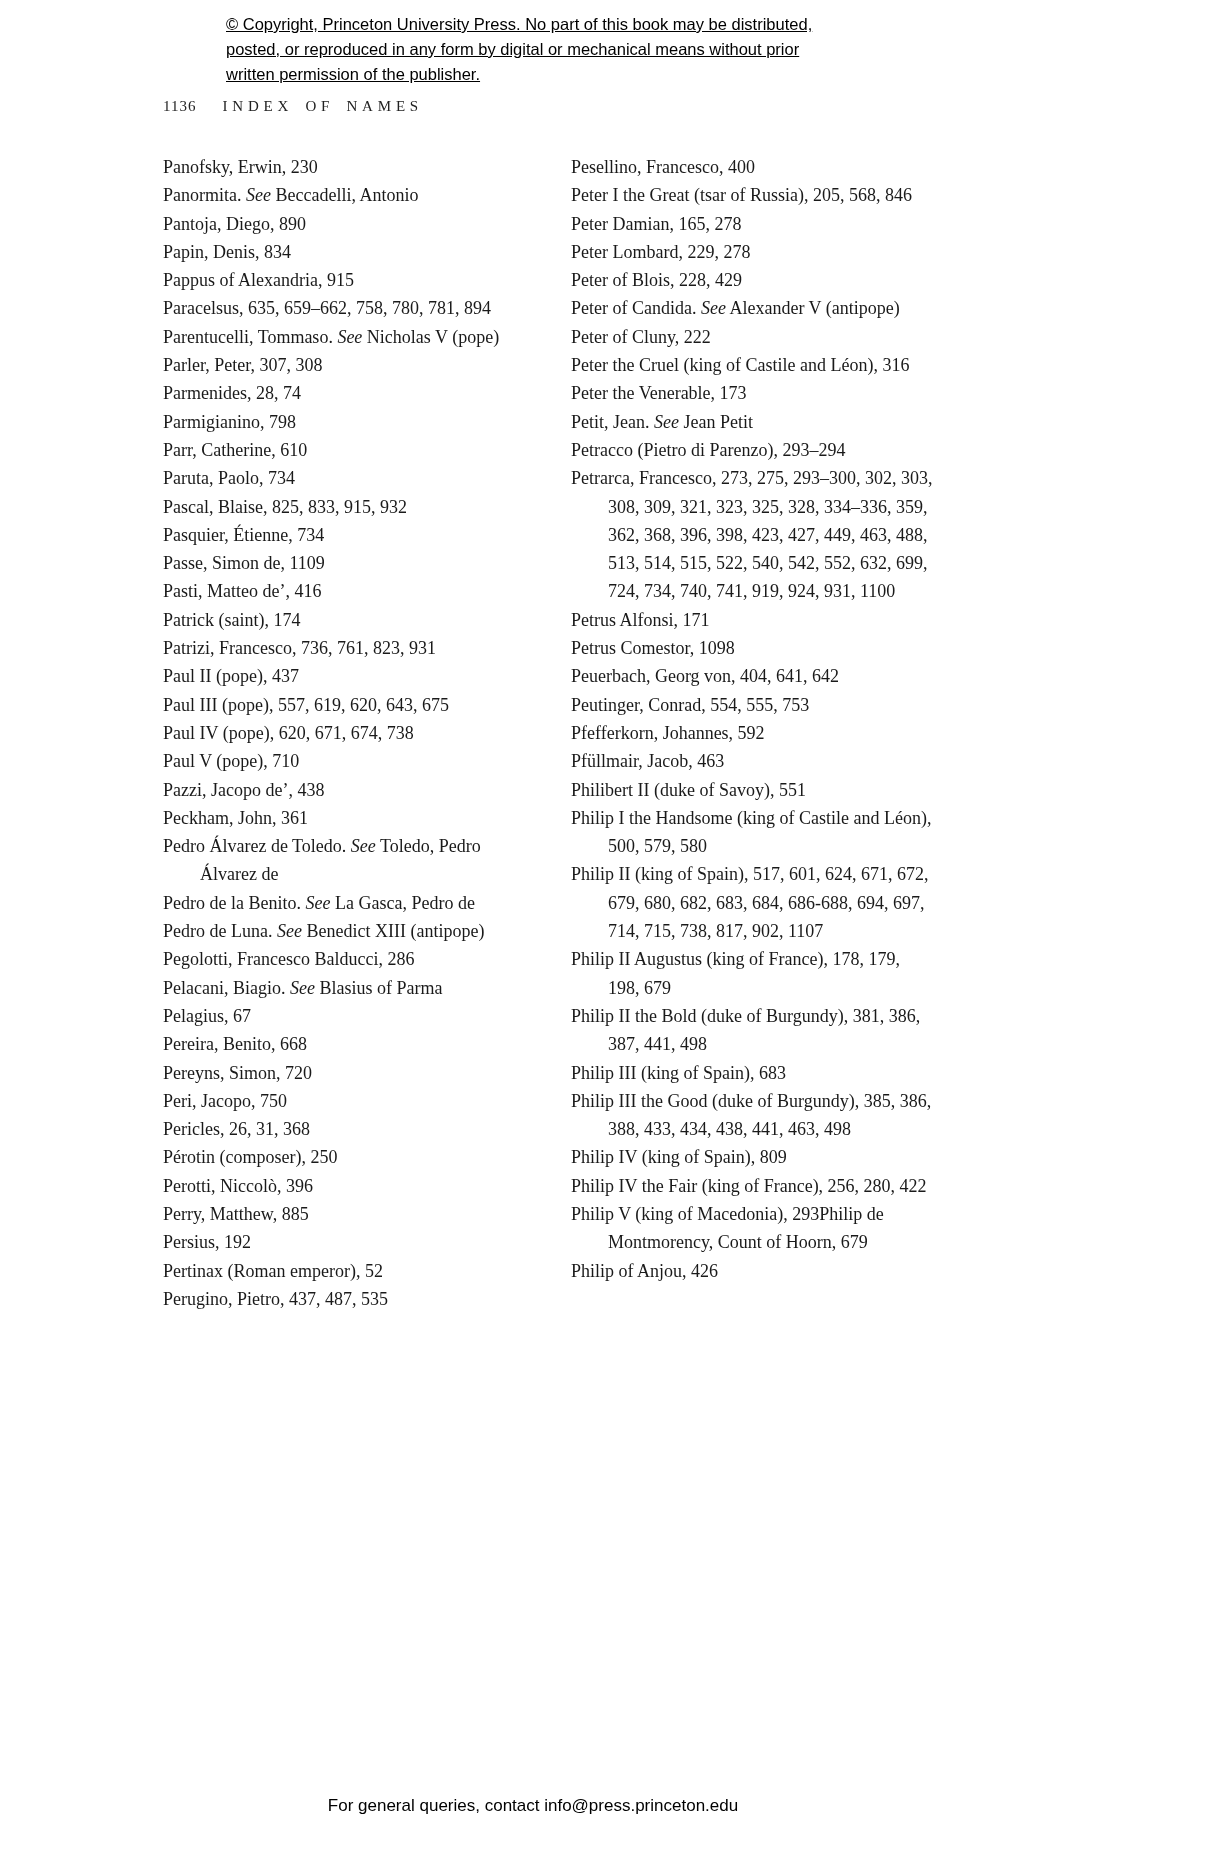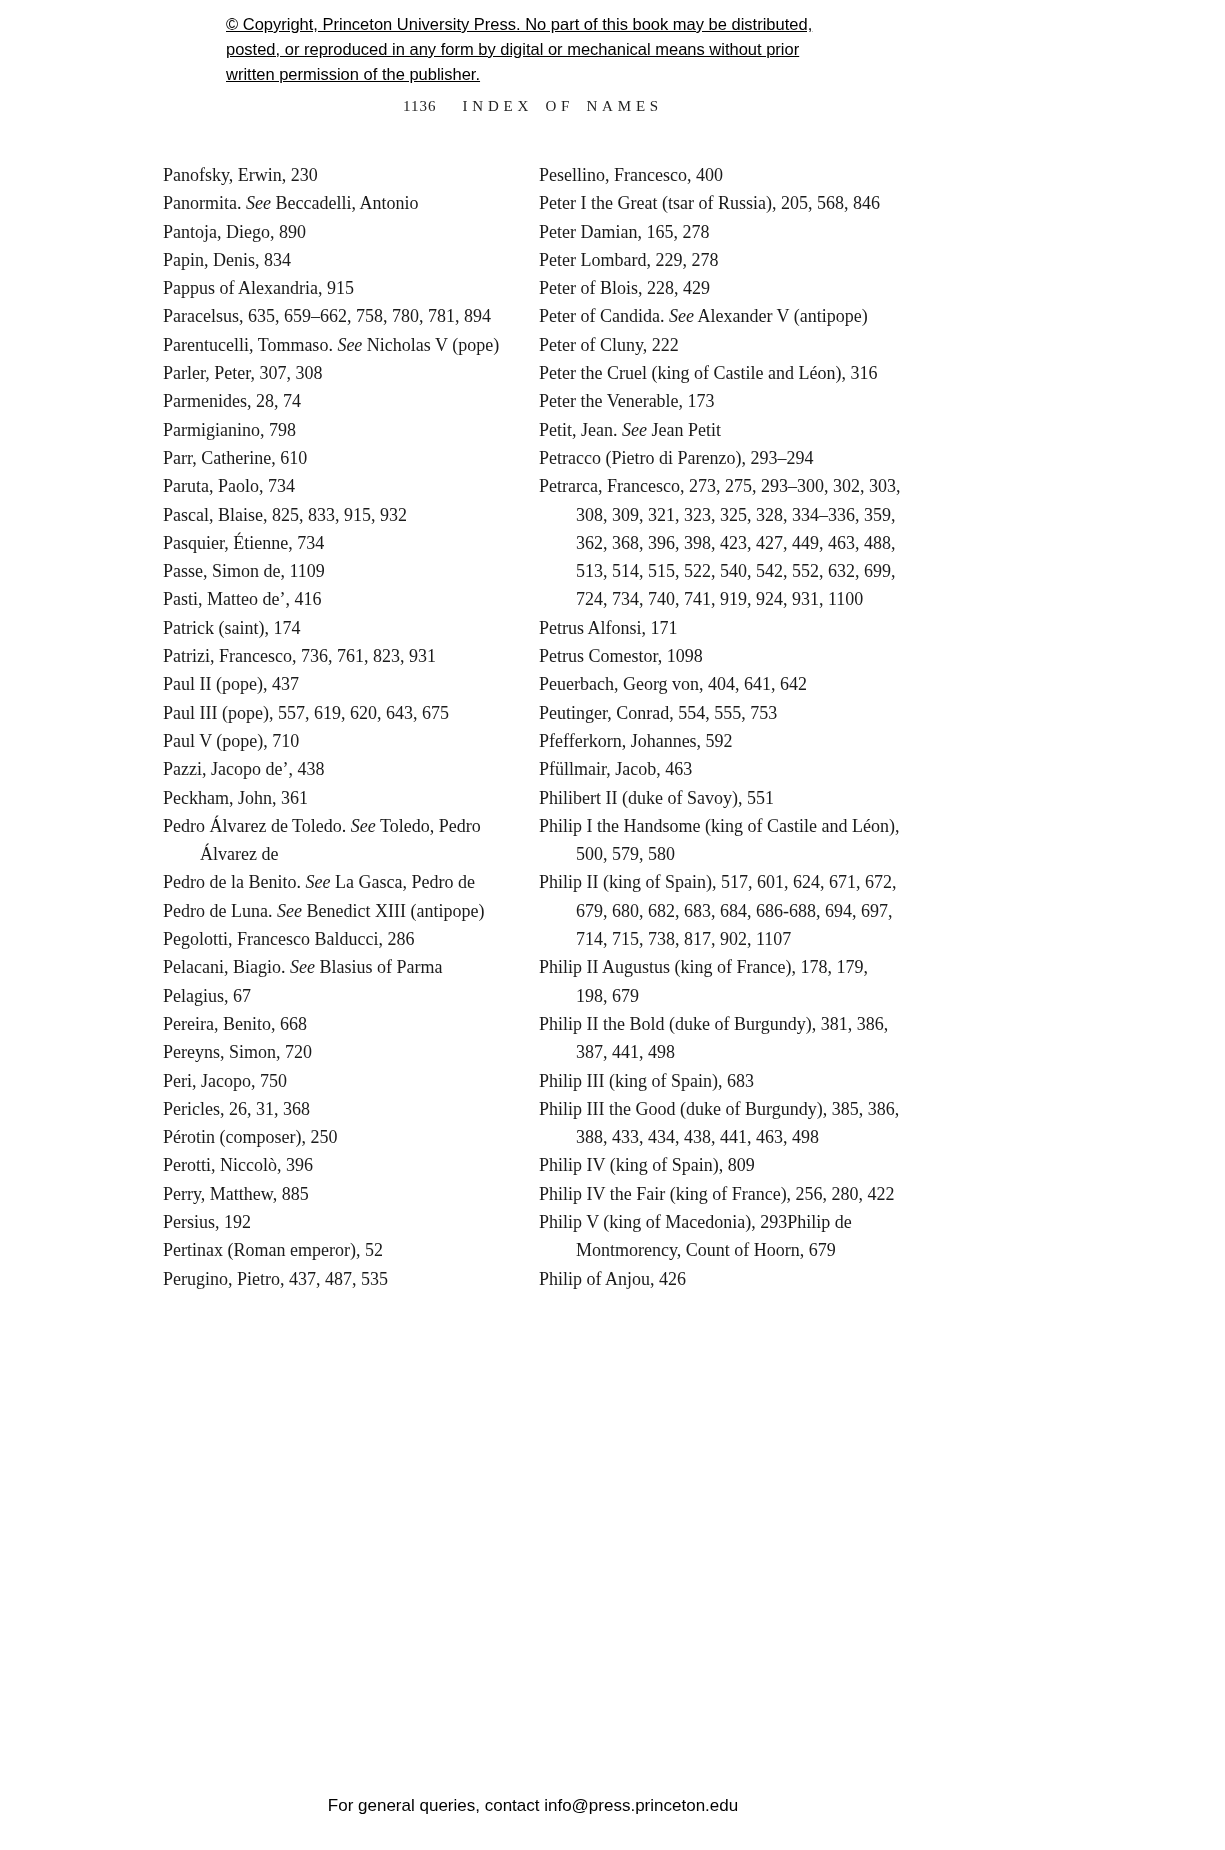--- a/index.html
+++ b/index.html
@@ -24,40 +24,40 @@
     font-size: 16.5px;
     line-height: 1.5;
     color: #000000;
     text-decoration: underline;
   }
   .page-header {
     position: absolute;
     top: 98px;
     left: 163px;
     width: 740px;
-    text-align: center;
+    text-align: left;
     font-size: 15px;
     color: #222222;
     white-space: nowrap;
   }
   .page-header .page-number {
     letter-spacing: 1px;
     margin-right: 26px;
   }
   .page-header .page-title {
     letter-spacing: 0.32em;
     word-spacing: 0.25em;
     text-transform: uppercase;
   }
   .content {
     position: absolute;
-    top: 161px;
+    top: 153px;
     left: 163px;
     display: flex;
-    gap: 28px;
+    gap: 60px;
   }
   .col-left  { width: 348px; }
   .col-right { width: 364px; }
   .entry {
     font-size: 18px;
     line-height: 28.3px;
     padding-left: 37px;
     text-indent: -37px;
     color: #1a1a1a;
   }
@@ -97,20 +97,21 @@
       <div class="entry"><span>Parr, Catherine, 610</span></div>
       <div class="entry"><span>Paruta, Paolo, 734</span></div>
       <div class="entry"><span>Pascal, Blaise, 825, 833, 915, 932</span></div>
       <div class="entry"><span>Pasquier, Étienne, 734</span></div>
       <div class="entry"><span>Passe, Simon de, 1109</span></div>
       <div class="entry"><span>Pasti, Matteo de’, 416</span></div>
       <div class="entry"><span>Patrick (saint), 174</span></div>
       <div class="entry"><span>Patrizi, Francesco, 736, 761, 823, 931</span></div>
       <div class="entry"><span>Paul II (pope), 437</span></div>
       <div class="entry"><span>Paul III (pope), 557, 619, 620, 643, 675</span></div>
+      <div class="entry"><span>Paul IV (pope), 620, 671, 674, 738</span></div>
       <div class="entry"><span>Paul V (pope), 710</span></div>
       <div class="entry"><span>Pazzi, Jacopo de’, 438</span></div>
       <div class="entry"><span>Peckham, John, 361</span></div>
       <div class="entry"><span>Pedro Álvarez de Toledo. </span><i>See</i><span> Toledo, Pedro Álvarez de</span></div>
       <div class="entry"><span>Pedro de la Benito. </span><i>See</i><span> La Gasca, Pedro de</span></div>
       <div class="entry"><span>Pedro de Luna. </span><i>See</i><span> Benedict XIII (antipope)</span></div>
       <div class="entry"><span>Pegolotti, Francesco Balducci, 286</span></div>
       <div class="entry"><span>Pelacani, Biagio. </span><i>See</i><span> Blasius of Parma</span></div>
       <div class="entry"><span>Pelagius, 67</span></div>
       <div class="entry"><span>Pereira, Benito, 668</span></div>

